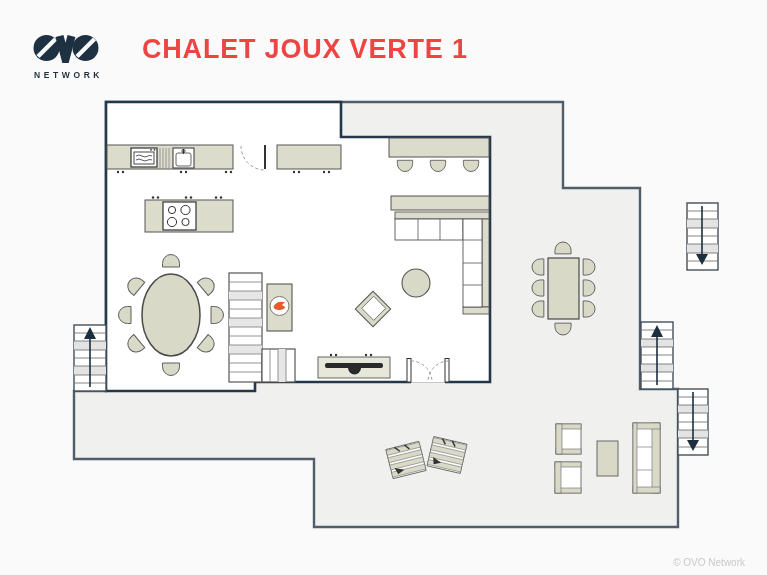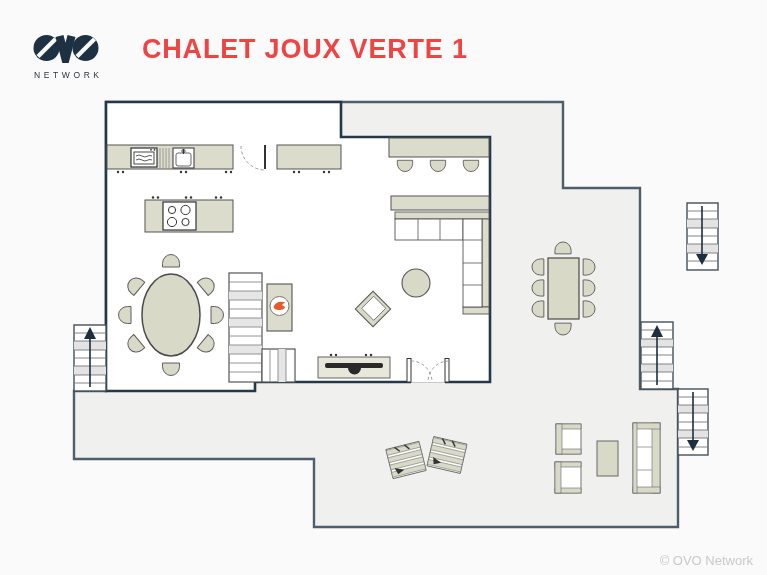--- a/index.html
+++ b/index.html
@@ -2,30 +2,30 @@
 <html><head>
 <meta charset="utf-8">
 <style>
   html,body{margin:0;padding:0;}
   body{
     width:767px;height:575px;position:relative;overflow:hidden;
     background:#fafafa;font-family:"Liberation Sans",sans-serif;
   }
   .logo{position:absolute;left:33px;top:33px;width:70px;}
   .logo-sub{
-    margin-top:3px;font-size:8.5px;font-weight:400;letter-spacing:3.6px;
+    margin-top:3px;font-size:8.5px;font-weight:700;letter-spacing:3.6px;
     color:#1d3142;text-align:left;padding-left:1px;
   }
   .page-title{
     position:absolute;left:142px;top:34px;font-size:27px;font-weight:800;
     letter-spacing:0.8px;color:#ef4444;white-space:nowrap;
   }
   .plan{position:absolute;left:0;top:0;}
   .copyright{
-    position:absolute;right:14px;bottom:7px;font-size:13px;color:#c9c9c9;
+    position:absolute;right:22px;bottom:7px;font-size:10px;color:#c9c9c9;
   }
 </style>
 </head>
 <body>
 
 <svg class="plan" width="767" height="575" viewBox="0 0 767 575">
 
   <defs>
 
     <path id="chair" d="M -8.5 3 L -8.5 -0.5 A 8.5 9 0 0 1 8.5 -0.5 L 8.5 3 Z"></path>

